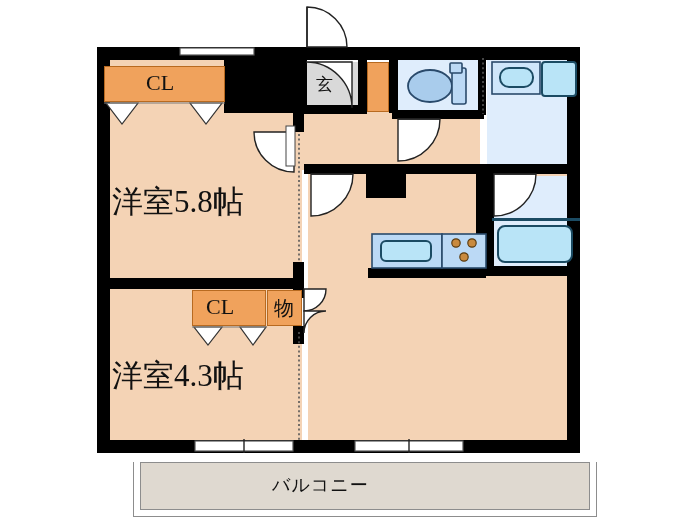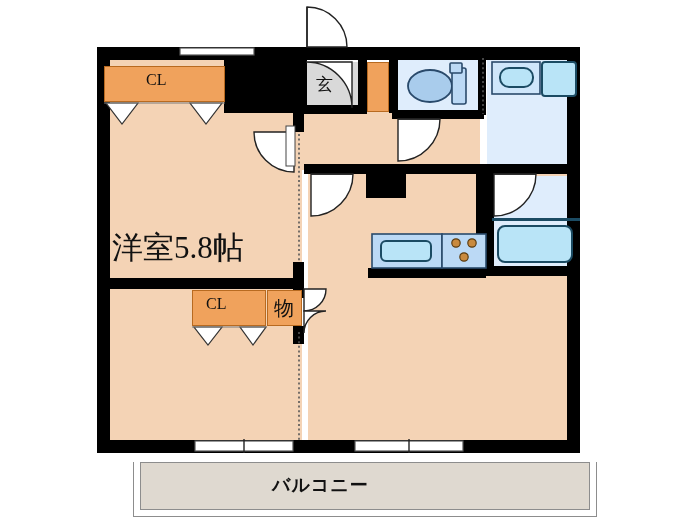--- a/index.html
+++ b/index.html
@@ -8,22 +8,22 @@
   #stage{position:relative;width:700px;height:525px;background:#fff;}
   .abs{position:absolute;box-sizing:border-box;}
   .wall{background:#000000;}
   .floor{background:#F4D3B5;}
   .floorWet{background:#DFEDFC;}
   .floorEnt{background:#D9D9D9;}
   .floorBal{background:#DFD9D0;}
   .orange{background:#F0A25C;}
   .white{background:#ffffff;}
   .lbl{position:absolute;color:#111;white-space:nowrap;line-height:1;}
-  .room-lbl{font-size:31px;letter-spacing:0px;margin-top:46px;}
-  .cl-lbl{font-size:16px;font-weight:400;}
+  .room-lbl{font-size:31px;letter-spacing:0px;}
+  .cl-lbl{font-size:22px;font-weight:400;}
   .mono-lbl{font-size:20px;}
   .bal-lbl{font-size:18px;letter-spacing:1px;font-family:"Liberation Sans","DejaVu Sans",sans-serif;}
   .ent-lbl{font-size:17px;}
   svg{position:absolute;left:0;top:0;overflow:visible;}
   .swing{fill:#ffffff;stroke:#222222;stroke-width:1.4;}
   .swingline{stroke:#222222;stroke-width:1.4;fill:none;}
   .fold{fill:#ffffff;stroke:#333;stroke-width:1.2;}
   .fixtureStroke{fill:#B9E4F7;stroke:#1b4b63;stroke-width:2;}
   .sinkpane{fill:#BBD9F5;stroke:#2a4a6b;stroke-width:1.6;}
   .burner{fill:#C98A3E;stroke:#5c3d12;stroke-width:1.2;}
@@ -182,23 +182,24 @@
       <line class="swingline" x1="409" y1="439" x2="409" y2="453"></line>
     </g>
     <g>
       <rect class="winbar" x="180" y="48" width="74" height="7" fill="#ffffff" stroke="#555" stroke-width="1"></rect>
     </g>
 
   </svg>
 
   <div class="lbl room-lbl" style="left:112px;top:186px;">洋室5.8帖</div>
 
-
-
-  <div class="lbl bal-lbl" style="left:272px;top:476px;font-weight:bold;">バルコニー</div>
+  <div class="lbl room-lbl" style="left:112px;top:360px;">洋室4.3帖</div>
+
+
+  <div class="lbl bal-lbl" style="left:272px;top:476px;">バルコニー</div>
 
   <div class="lbl cl-lbl" style="left:146px;top:72px;">CL</div>
 
   <div class="lbl cl-lbl" style="left:206px;top:296px;">CL</div>
 
   <div class="lbl mono-lbl" style="left:274px;top:298px;">物</div>
 
   <div class="lbl ent-lbl" style="left:316px;top:76px;">玄</div>
 
 </div>

